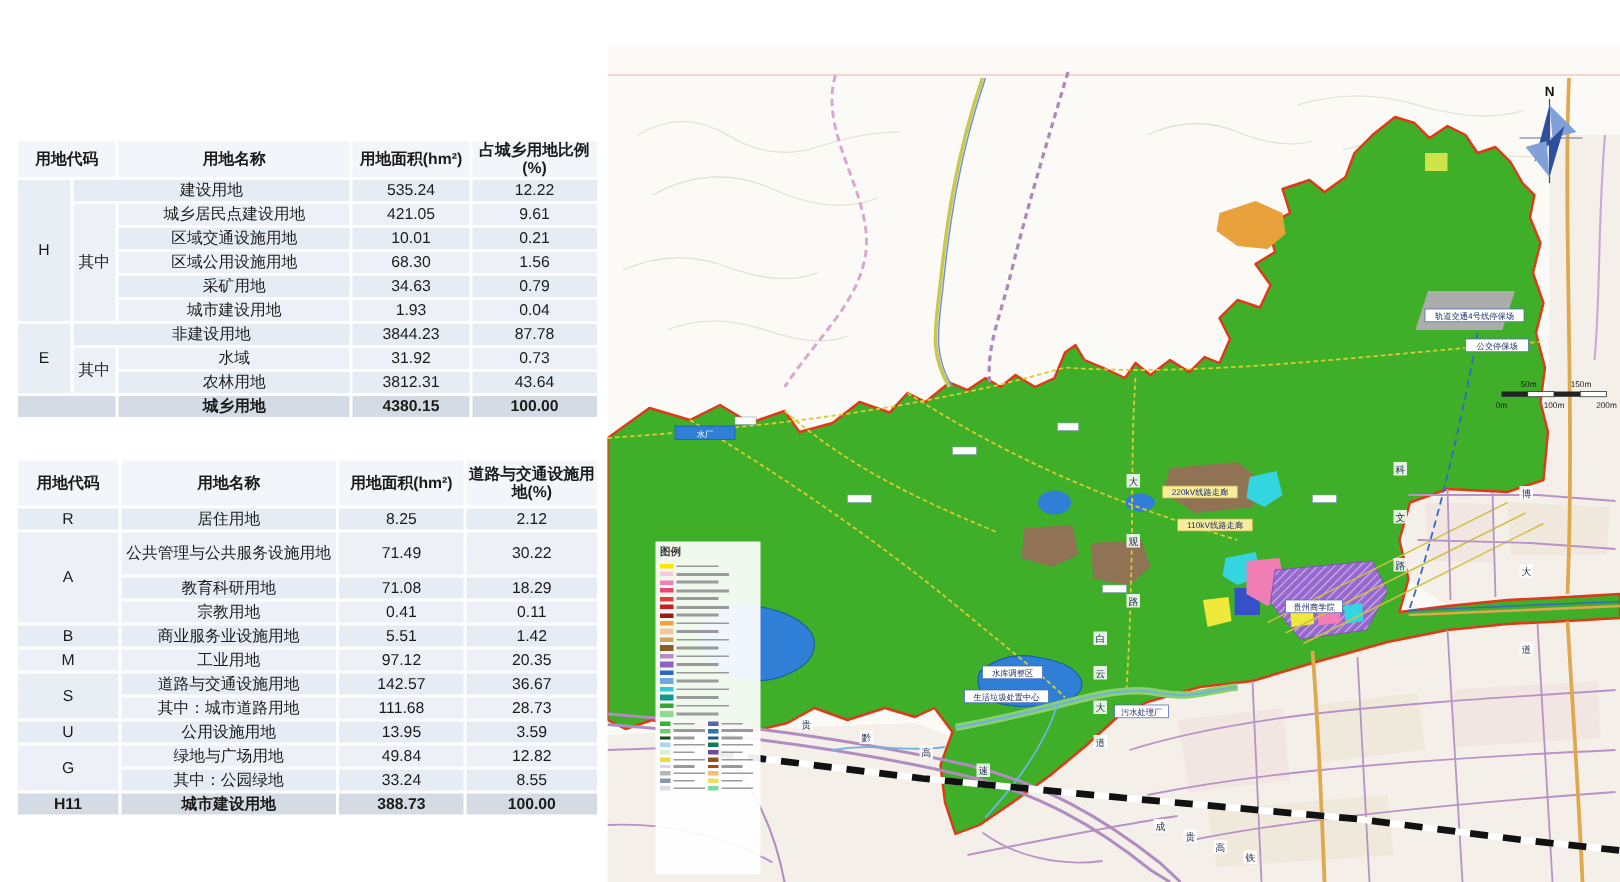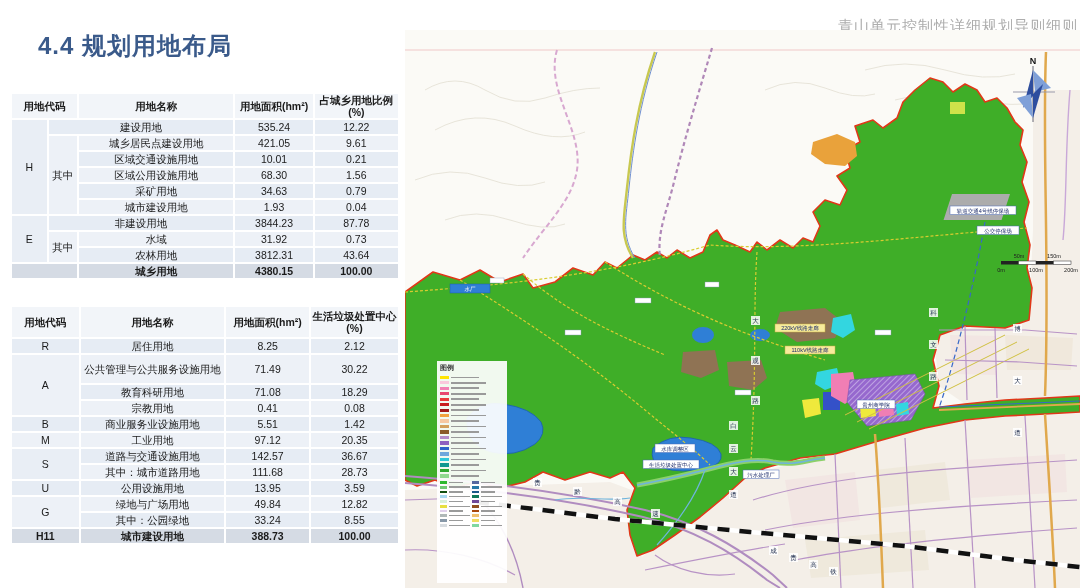--- a/index.html
+++ b/index.html
@@ -34,22 +34,20 @@
   #lg2 .lg-row{height:4.1px;margin-bottom:.7px;}
   #lg2 .sw{width:7px;height:2.8px;}
   #lg2 .bar{height:1.3px;}
   text{font-family:"Liberation Sans", sans-serif;}
 </style>
 </head>
 <body>
 
 <div id="page">
 
-  <div id="sec-title">4.4 规划用地布局</div>
-  <div id="doc-title">青山单元控制性详细规划导则细则</div>
 
   <div class="tblwrap" id="t1wrap">
     <table>
       <colgroup>
           <col style="width:34px">
           <col style="width:28px">
           <col style="width:152px">
           <col style="width:76px">
           <col style="width:82px">
         </colgroup>
@@ -126,21 +124,21 @@
           <col style="width:20px">
           <col style="width:142px">
           <col style="width:82px">
           <col style="width:86px">
         </colgroup>
       <tbody>
           <tr>
         <th colspan="2" style="height:30px">用地代码</th>
         <th>用地名称</th>
         <th>用地面积(hm²)</th>
-        <th>生活垃圾处置中心(%)</th>
+        <th>道路与交通设施用地(%)</th>
       </tr>
       <tr>
         <td colspan="2">R</td>
         <td>居住用地</td>
         <td>8.25</td>
         <td>2.12</td>
       </tr>
       <tr class="alt">
         <td colspan="2" rowspan="3" class="span">A</td>
         <td style="height:28px">公共管理与公共服务设施用地</td>
@@ -148,21 +146,21 @@
         <td>30.22</td>
       </tr>
       <tr>
             <td>教育科研用地</td>
             <td>71.08</td>
             <td>18.29</td>
           </tr>
       <tr class="alt">
             <td>宗教用地</td>
             <td>0.41</td>
-            <td>0.08</td>
+            <td>0.11</td>
           </tr>
       <tr>
             <td colspan="2">B</td>
             <td>商业服务业设施用地</td>
             <td>5.51</td>
             <td>1.42</td>
           </tr>
       <tr class="alt">
             <td colspan="2">M</td>
             <td>工业用地</td>

